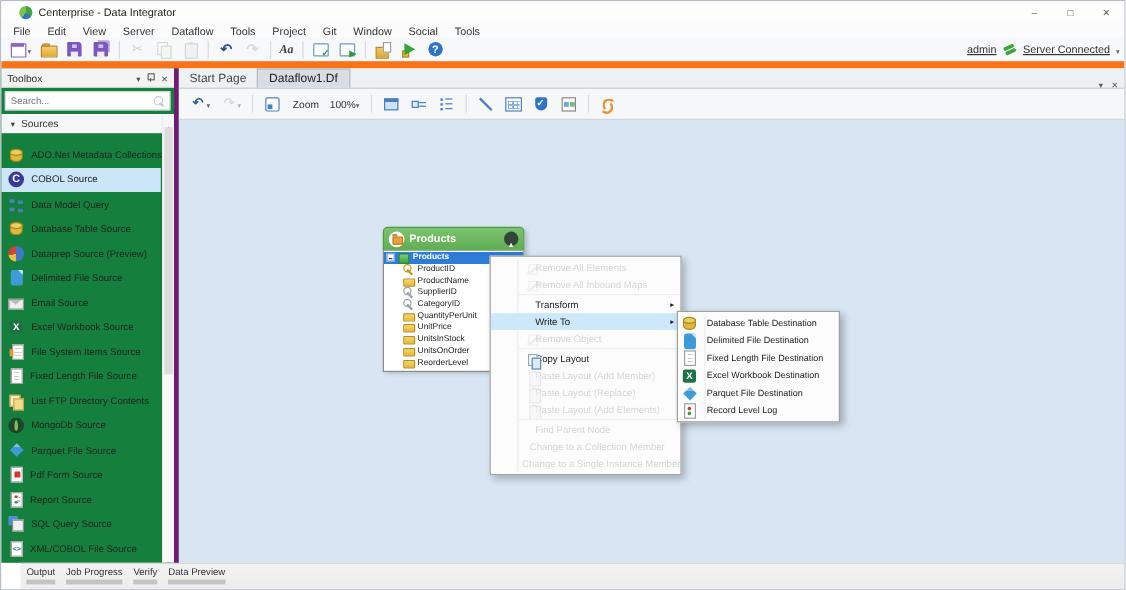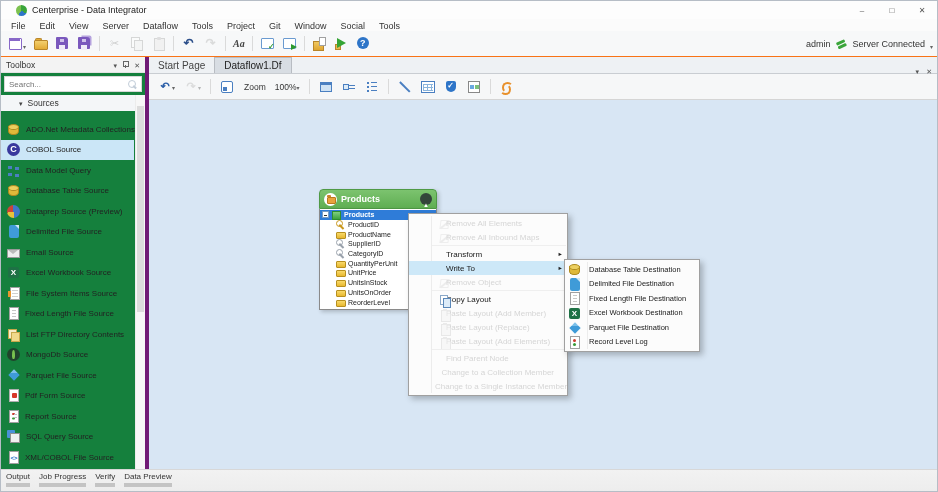--- a/index.html
+++ b/index.html
@@ -11,21 +11,21 @@
   .app-logo { width:11px; height:11px; border-radius:50%; background:conic-gradient(#3aa53a 0 35%, #2e75c8 35% 60%, #7cc14f 60% 100%); margin-right:5px; flex:none; }
   .win-controls { margin-left:auto; display:flex; height:100%; }
   .win-btn { width:30px; height:100%; display:flex; align-items:center; justify-content:center; font-size:8px; color:#555; }
   .win-min::before { content:'–'; } .win-max::before { content:'□'; } .win-close::before { content:'✕'; }
 
   
   .menubar { height:12px; background:#fbfbfb; display:flex; align-items:flex-end; padding-left:3px; font-size:9px; color:#333; }
   .menu-item { padding:0 7px; }
 
   
-  .toolbar { height:26px; background:#f7f8f9; border-bottom:1px solid #f97316; display:flex; align-items:center; padding:0 4px; gap:1px; }
+  .toolbar { height:26px; background:#f7f8f9; border-bottom:6px solid #f97316; display:flex; align-items:center; padding:0 4px; gap:1px; }
   .tbtn { height:20px; padding:0 3px; display:flex; align-items:center; justify-content:center; border-radius:2px; }
   .tsep { width:1px; height:15px; background:#dadada; margin:0 3px; }
   .dim { opacity:.45; filter:grayscale(.8); }
   .caret-down::before { content:'▾'; font-size:6px; color:#666; }
   .tb-ic { width:15px; height:15px; position:relative; display:inline-block; flex:none; }
   .tb-new::before { content:''; position:absolute; left:1px; top:2px; width:11px; height:10px; border:1px solid #8868c8; background:#fff; border-radius:1px; }
   .tb-new::after  { content:''; position:absolute; left:1px; top:2px; width:11px; height:3px; background:#8868c8; }
   .tb-open::before{ content:''; position:absolute; left:2px; top:2px; width:5px; height:3px; background:#e3ab35; border:1px solid #b8862a; border-bottom:none; border-radius:2px 2px 0 0; }
   .tb-open::after { content:''; position:absolute; left:1px; top:4px; width:12px; height:8px; background:linear-gradient(#f3cf6e,#e3ab35); border:1px solid #b8862a; border-radius:1px; }
   .tb-save::before{ content:''; position:absolute; left:1px; top:1px; width:12px; height:12px; background:#7a58bd; border-radius:1px 3px 1px 1px; }
@@ -42,21 +42,21 @@
   .tb-wincheck::before{ content:''; position:absolute; left:1px; top:2px; width:11px; height:9px; border:1px solid #6a9ad0; background:#fff; border-radius:1px; }
   .tb-wincheck::after { content:'✓'; position:absolute; right:0; bottom:0; font-size:8px; line-height:8px; color:#2e9a2e; font-weight:bold; }
   .tb-winplay::before { content:''; position:absolute; left:1px; top:2px; width:11px; height:9px; border:1px solid #6a9ad0; background:#fff; border-radius:1px; }
   .tb-winplay::after  { content:''; position:absolute; right:0; bottom:1px; border-left:6px solid #2e9a2e; border-top:3.5px solid transparent; border-bottom:3.5px solid transparent; }
   .tb-job::before { content:''; position:absolute; left:1px; top:5px; width:9px; height:8px; background:linear-gradient(#f0c860,#dfa52f); border:1px solid #b8862a; }
   .tb-job::after  { content:''; position:absolute; right:1px; top:1px; width:5px; height:7px; background:#fff; border:1px solid #a0a0a0; }
   .tb-start::before{ content:''; position:absolute; left:1px; bottom:1px; width:4px; height:4px; background:#e8b64c; border:1px solid #b8862a; }
   .tb-start::after { content:''; position:absolute; left:3px; top:2px; border-left:9px solid #35a435; border-top:5px solid transparent; border-bottom:5px solid transparent; }
   .tb-help::before { content:''; position:absolute; left:1px; top:1px; width:12px; height:12px; border-radius:50%; background:#2e75c8; }
   .tb-help::after  { content:'?'; position:absolute; left:1px; top:1px; width:12px; height:12px; color:#fff; font:bold 9px/12px "Liberation Sans",sans-serif; text-align:center; }
-  .toolbar-right { margin-left:auto; display:flex; gap:5px; font-size:9px; color:#333; padding-right:4px; }
+  .toolbar-right { margin-left:auto; display:flex; gap:5px; font-size:9px; color:#333; padding-right:4px;text-decoration:underline; }
   .conn-icon { width:12px; height:10px; position:relative; }
   .conn-icon::before { content:''; position:absolute; left:1px; top:2px; width:9px; height:2.5px; background:#3aa53a; transform:rotate(-25deg); border-radius:1px; box-shadow:0 4px 0 #3aa53a; }
 
   
   .body { position:absolute; top:56px; left:0; right:0; bottom:22px; display:flex; }
 
   
   .toolbox { width:148px; flex:none; border-right:4px solid #701a75; background:#15803d; display:flex; flex-direction:column; }
   .tb-header { height:16px; background:#f3f3f3; border-bottom:1px solid #e3e3e3; display:flex; align-items:center; padding:0 5px; font-size:8.5px; color:#333; }
   .tb-header .hicons { margin-left:auto; display:flex; align-items:center; gap:5px; color:#555; }
@@ -65,21 +65,21 @@
   .pin-ic { width:7px; height:9px; position:relative; display:inline-block; }
   .pin-ic::before { content:''; position:absolute; left:1px; top:1px; width:4px; height:4px; border:1px solid #666; }
   .pin-ic::after  { content:''; position:absolute; left:2.5px; top:5px; width:1px; height:3px; background:#666; }
   .tb-searchwrap { padding:3px; }
   .tb-search { height:16px; border:1px solid #d8d8d8; background:#fff; display:flex; align-items:center; padding:0 4px; }
   .tb-search input { border:none; outline:none; flex:1; font-size:8px; color:#999; background:transparent; font-family:"Liberation Sans",sans-serif; min-width:0; }
   .mag-ic { width:9px; height:9px; position:relative; flex:none; }
   .mag-ic::before { content:''; position:absolute; left:0; top:0; width:6px; height:6px; border:1.5px solid #c2cdd8; border-radius:50%; }
   .mag-ic::after  { content:''; position:absolute; left:5.5px; top:5.5px; width:3.5px; height:1.5px; background:#c2cdd8; transform:rotate(45deg); transform-origin:0 0; }
   .tb-scrollwrap { position:relative; flex:1; display:flex; flex-direction:column; overflow:hidden; }
-  .tb-sources { height:16px; background:#f4f6f8; display:flex; align-items:center; gap:5px; padding-left:18px; font-size:8.5px; color:#333; flex:none; }
+  .tb-sources { height:16px; background:#f4f6f8; display:flex; align-items:center; gap:5px; padding-left:8px; font-size:8.5px; color:#333; flex:none; }
   .src-caret::before { content:'▾'; font-size:7px; color:#444; }
   .tb-list { flex:1; padding:8px 11px 0 0; }
   .tb-item { height:20.5px; display:flex; align-items:center; gap:6px; padding-left:6px; font-size:8px; color:#222; white-space:nowrap; }
   .tb-item.selected { background:#cbe6f7; }
   .tb-scroll { position:absolute; top:0; right:0; bottom:0; width:10px; background:#f7f7f7; border-left:1px solid #ececec; }
   .tb-scroll .up, .tb-scroll .down { position:absolute; left:0; right:0; height:10px; text-align:center; color:#888; }
   .tb-scroll .up { top:0; } .tb-scroll .down { bottom:0; }
   .tb-scroll .up::before { content:'▴'; font-size:6px; } .tb-scroll .down::before { content:'▾'; font-size:6px; }
   .tb-thumb { position:absolute; left:1px; right:1px; top:11px; height:55%; background:#dcdcdc; }
 
@@ -197,21 +197,21 @@
   .mic.ic-remove::after  { content:''; position:absolute; left:0; top:5px; width:11px; height:1.5px; background:#b8b8b8; transform:rotate(-40deg); }
   .mic.ic-copy::before { content:''; position:absolute; left:1px; top:0; width:6px; height:8px; background:#fff; border:1px solid #8aa8c8; }
   .mic.ic-copy::after  { content:''; position:absolute; left:4px; top:3px; width:6px; height:8px; background:#dcebf8; border:1px solid #5a87b8; }
   .mic.ic-paste::before { content:''; position:absolute; left:2px; top:1px; width:8px; height:10px; background:#e8e8e8; border:1px solid #a8a8a8; }
   .mic.ic-paste::after  { content:''; position:absolute; left:4px; top:0; width:4px; height:2px; background:#b0b0b0; }
   .arrow { display:none; position:absolute; right:4px; top:0; height:14px; line-height:14px; }
   .arrow.show { display:block; }
   .arrow.show::before { content:'►'; font-size:5.5px; color:#222; }
 
   
-  .statusbar { position:absolute; left:0; right:0; bottom:0; height:22px; background:linear-gradient(#f2f2f2,#ededed); border-top:1px solid #d8d8d8; display:flex; align-items:flex-start; gap:9px; padding:2px 0 0 5px; }
+  .statusbar { position:absolute; left:16px; right:0; bottom:0; height:22px; background:linear-gradient(#f2f2f2,#ededed); border-top:1px solid #d8d8d8; display:flex; align-items:flex-start; gap:9px; padding:2px 0 0 5px; }
   .stab { display:flex; flex-direction:column; font-size:8px; color:#333; }
   .stab .bar { height:4px; background:#c4c4c4; margin-top:1.5px; }
 </style>
 </head>
 <body>
 
 <div class="window">
 
   <div class="titlebar">
     <span class="app-logo"></span>

